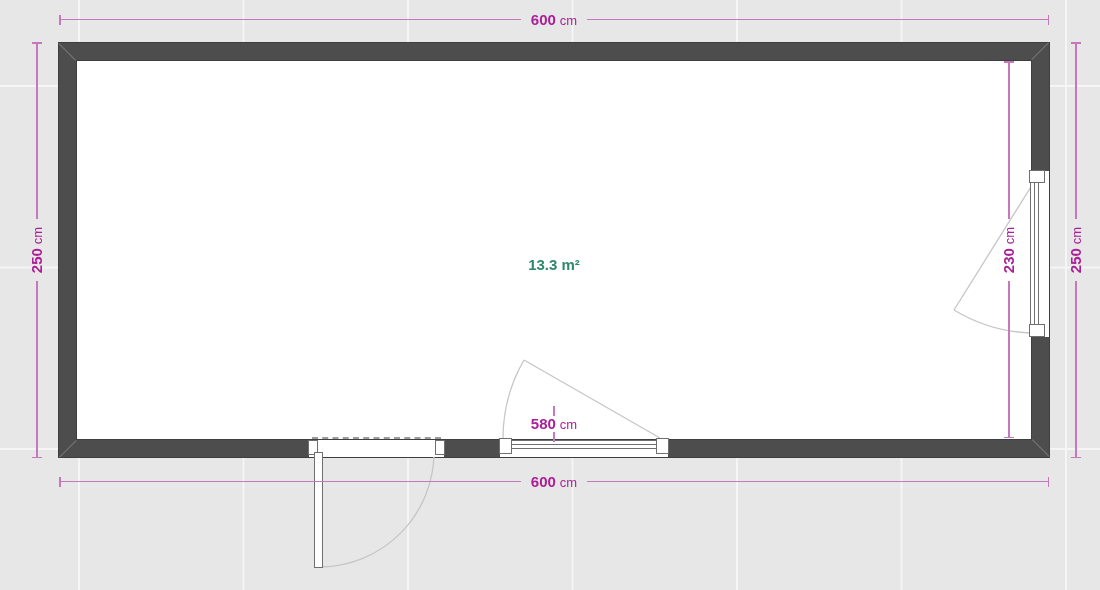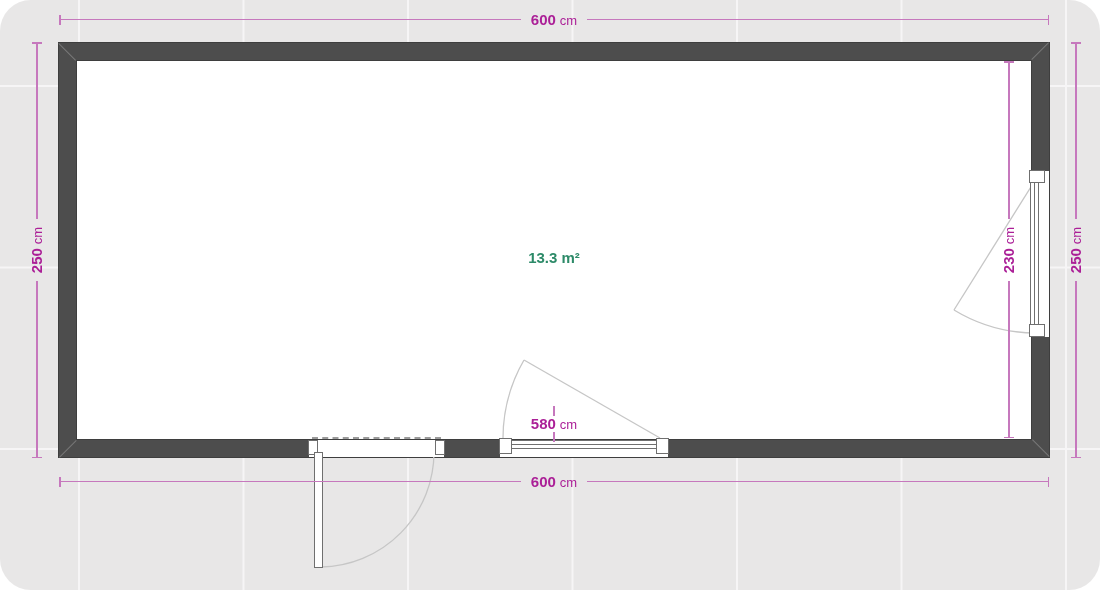--- a/index.html
+++ b/index.html
@@ -10,21 +10,20 @@
   #canvas{
     position:relative;
     width:1100px;height:590px;
     overflow:hidden;
     background-color:#e8e7e7;
     background-image:
       linear-gradient(to right, #f6f5f6 2px, transparent 2px),
       linear-gradient(to bottom, #f6f5f6 2px, transparent 2px);
     background-size:164.5px 100%,100% 181.5px;
     background-position:78px 0,0 85px;
-    border-radius:31px;
   }
   
   .wall-frame{
     position:absolute;left:59px;top:43px;width:990px;height:414px;
     box-sizing:border-box;
     border:17px solid var(--color-wall,#4d4d4d);
     outline:1px solid #3e3e3e;
     background:#ffffff;
   }
   .wall-frame::after{
@@ -80,21 +79,21 @@
   .dlabel{
     flex:none;white-space:nowrap;
     color:var(--color-dimension_text,#ab1f97);
     font-size:15px;font-weight:bold;line-height:15px;
   }
   .hdim .dlabel{margin:0 10px;}
   .vdim .dlabel{margin:23px 0;transform:rotate(-90deg);}
   .dlabel .unit{font-weight:normal;font-size:13px;margin-left:4px;}
   
   .area-label{
-    position:absolute;left:554px;top:257px;transform:translate(-50%,-50%);
+    position:absolute;left:554px;top:264px;transform:translate(-50%,-50%);
     color:var(--color-area_text,#2c8a68);
     font-size:15px;font-weight:bold;white-space:nowrap;
   }
 </style>
 </head>
 <body>
 
 <div id="canvas">
 
   <div class="wall-frame"></div>

